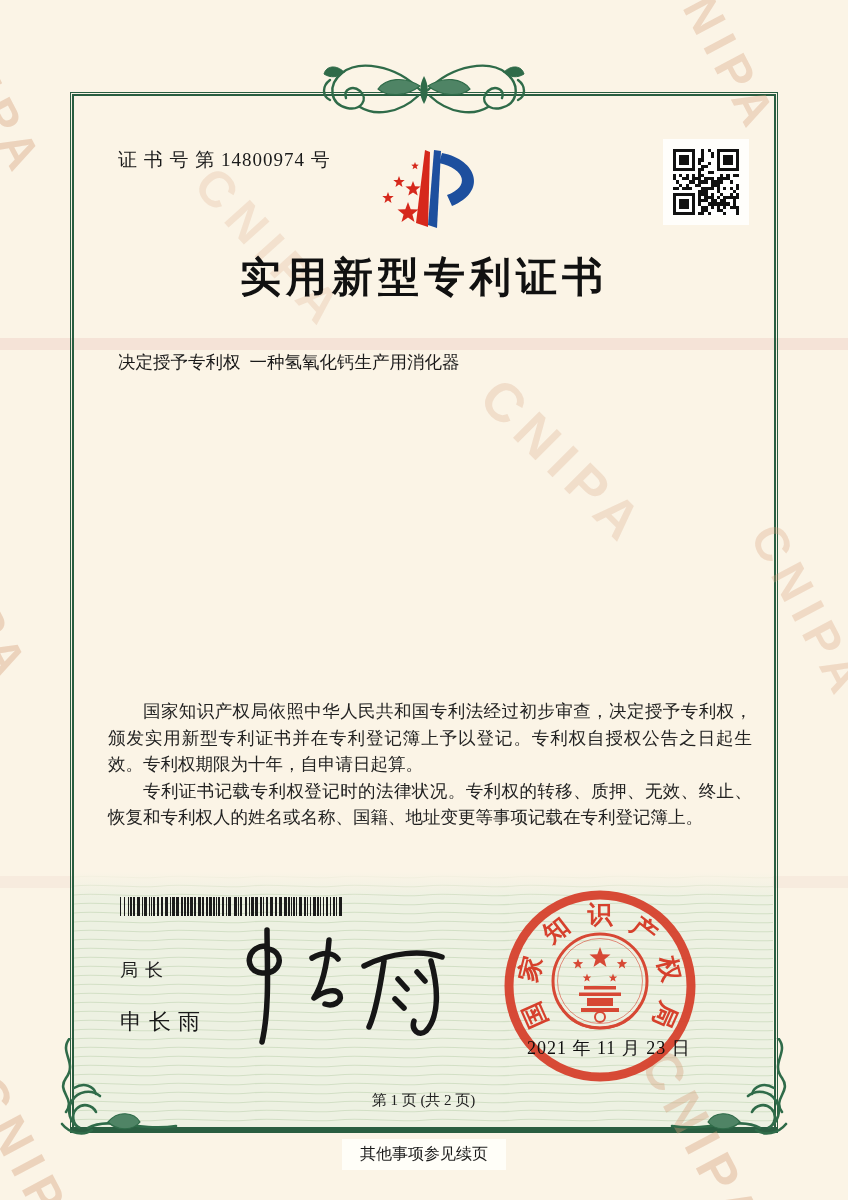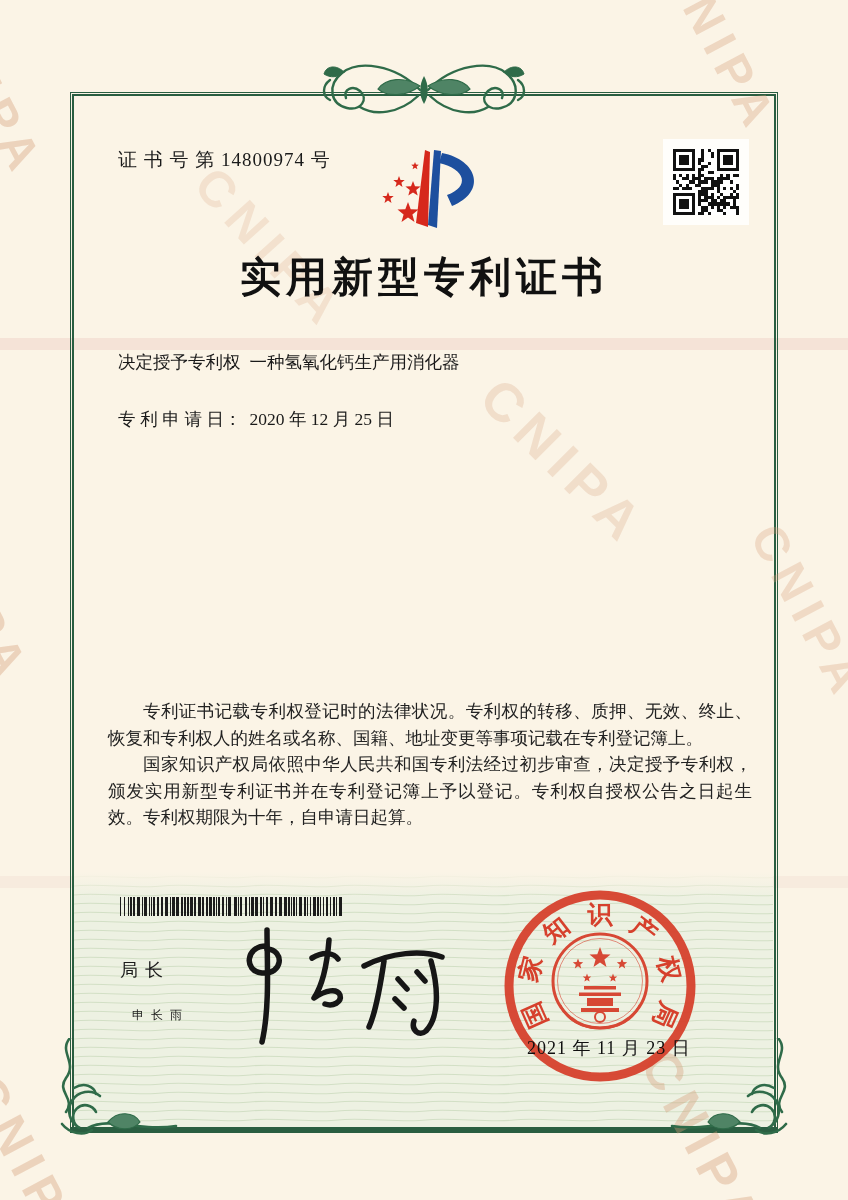--- a/index.html
+++ b/index.html
@@ -29,21 +29,21 @@
   .frow{margin-bottom:33px;white-space:nowrap;}
   .flabel{display:inline-block;width:106px;text-align:justify;text-align-last:justify;}
   .fcolon{margin-right:8px;}
   .grant2{margin-left:64px;}
   .paras{position:absolute;left:108px;top:698px;width:644px;font-size:17.5px;line-height:26.6px;
          text-align:justify;color:#222;}
   .paras p{margin:0;text-indent:2em;}
   .barcode{position:absolute;left:120px;top:897px;width:222px;height:19px;display:flex;}
   .barcode div{height:100%;}
   .officer-title{position:absolute;left:120px;top:958px;font-size:18px;letter-spacing:7px;}
-  .officer-name{position:absolute;left:120px;top:1007px;font-size:12px;letter-spacing:7px;margin-left:12px;}
+  .officer-name{position:absolute;left:120px;top:1007px;font-size:22px;letter-spacing:7px;}
   .signature{position:absolute;left:226px;top:926px;}
   .seal{position:absolute;left:501px;top:887px;}
   .seal-date{position:absolute;left:527px;top:1036px;font-size:18px;letter-spacing:1px;color:#101010;z-index:4;}
   .page-num{position:absolute;left:70px;width:707px;top:1091px;text-align:center;font-size:15px;color:#222;}
   .note-box{position:absolute;left:50%;transform:translateX(-50%);top:1139px;background:#fffef8;
             padding:5px 18px;font-size:16px;color:#1a1a1a;z-index:3;}
   .ornament{position:absolute;z-index:2;}
 </style>
 </head>
 <body>
@@ -293,28 +293,25 @@
           <rect x="2" y="16" width="3" height="3" fill="#111"></rect>
         </svg>
     </div>
 
     <div class="title">实用新型专利证书</div>
 
     <div class="fields">
       <div class="frow">
         <span class="flabel">决定授予专利权</span><span class="fcolon">：</span><span class="fvalue">一种氢氧化钙生产用消化器</span>
       </div>
-      <div class="frow">
-        <span class="flabel">专利申请日</span><span class="fcolon">：</span><span class="fvalue">2020 年 12 月 25 日</span>
-      </div>
     </div>
 
     <div class="paras">
+      <p>国家知识产权局依照中华人民共和国专利法经过初步审查，决定授予专利权，颁发实用新型专利证书并在专利登记簿上予以登记。专利权自授权公告之日起生效。专利权期限为十年，自申请日起算。</p>
       <p>专利证书记载专利权登记时的法律状况。专利权的转移、质押、无效、终止、恢复和专利权人的姓名或名称、国籍、地址变更等事项记载在专利登记簿上。</p>
-      <p>国家知识产权局依照中华人民共和国专利法经过初步审查，决定授予专利权，颁发实用新型专利证书并在专利登记簿上予以登记。专利权自授权公告之日起生效。专利权期限为十年，自申请日起算。</p>
     </div>
 
     <div class="barcode" id="barcode">
         <div style="width: 1px; background: rgb(28, 28, 28);"></div>
         <div style="width: 3px; background: transparent;"></div>
         <div style="width: 1px; background: rgb(28, 28, 28);"></div>
         <div style="width: 3px; background: transparent;"></div>
         <div style="width: 1px; background: rgb(28, 28, 28);"></div>
         <div style="width: 1px; background: transparent;"></div>
         <div style="width: 2px; background: rgb(28, 28, 28);"></div>
@@ -480,15 +477,17 @@
           <text transform="rotate(-76 99 99)" x="99" y="36">家</text>
           <text transform="rotate(-38 99 99)" x="99" y="36">知</text>
           <text transform="rotate(0 99 99)" x="99" y="36">识</text>
           <text transform="rotate(38 99 99)" x="99" y="36">产</text>
           <text transform="rotate(76 99 99)" x="99" y="36">权</text>
           <text transform="rotate(114 99 99)" x="99" y="36">局</text>
         </g>
     </svg>
     <div class="seal-date">2021 年 11 月 23 日</div>
 
+    <div class="page-num">第 1 页 (共 2 页)</div>
+    <div class="note-box">其他事项参见续页</div>
 
   </div>
 </div>
 
 </body></html>

